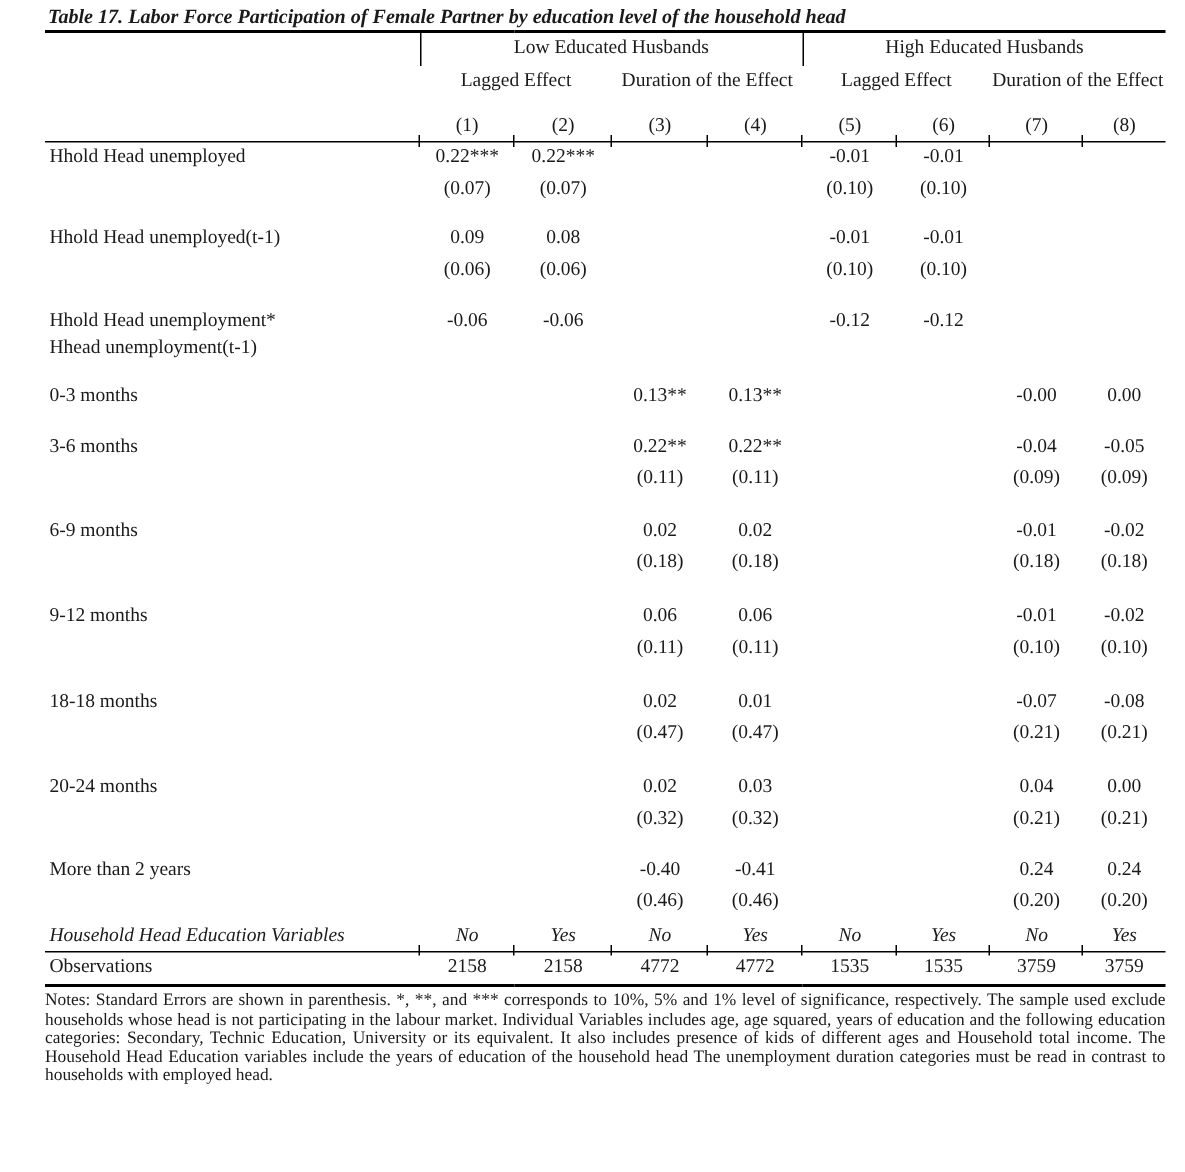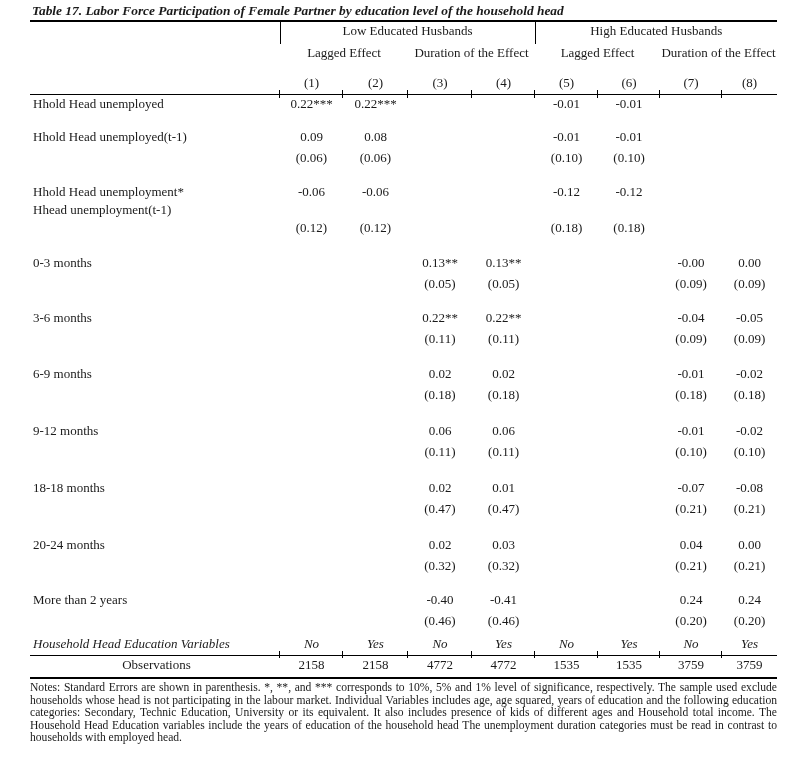--- a/index.html
+++ b/index.html
@@ -33,21 +33,20 @@
   }
   .coef-row td { height:21px; }
   .se-row td { height:21px; }
   .lbl { text-align:left; padding-left:3px !important; }
   .val { text-align:center; }
   .ctrl-row td { height:20px; font-style:italic; }
   .obs-row td {
     height:21px; vertical-align:middle;
     border-top:1px solid #000; border-bottom:2px solid #000;
     position:relative;
-    text-align:center;
   }
   .obs-row td.val::before {
     content:""; position:absolute; left:-1px; top:-5px;
     width:1px; height:7px; background:#000;
   }
   .spacer-row td { height:auto; }
   .notes {
     width:747px; margin-top:3px;
     font-size:11.6px; line-height:12.6px;
     text-align:justify;
@@ -101,20 +100,31 @@
           <td class="lbl"><span>Hhold Head unemployed</span></td>
           <td class="val">0.22***</td>
           <td class="val">0.22***</td>
           <td class="val"></td>
           <td class="val"></td>
           <td class="val">-0.01</td>
           <td class="val">-0.01</td>
           <td class="val"></td>
           <td class="val"></td>
         </tr>
+        <tr class="se-row">
+          <td class="lbl"></td>
+          <td class="val">(0.07)</td>
+          <td class="val">(0.07)</td>
+          <td class="val"></td>
+          <td class="val"></td>
+          <td class="val">(0.10)</td>
+          <td class="val">(0.10)</td>
+          <td class="val"></td>
+          <td class="val"></td>
+        </tr>
         <tr class="spacer-row">
           <td colspan="9" style="height: 12px;"></td>
         </tr>
         <tr class="coef-row">
           <td class="lbl"><span>Hhold Head unemployed(t-1)</span></td>
           <td class="val">0.09</td>
           <td class="val">0.08</td>
           <td class="val"></td>
           <td class="val"></td>
           <td class="val">-0.01</td>
@@ -140,55 +150,33 @@
           <td class="lbl"><span>Hhold Head unemployment*</span><br><span>Hhead unemployment(t-1)</span></td>
           <td class="val">-0.06</td>
           <td class="val">-0.06</td>
           <td class="val"></td>
           <td class="val"></td>
           <td class="val">-0.12</td>
           <td class="val">-0.12</td>
           <td class="val"></td>
           <td class="val"></td>
         </tr>
-        <tr class="se-row">
-          <td class="lbl"></td>
-          <td class="val">(0.12)</td>
-          <td class="val">(0.12)</td>
-          <td class="val"></td>
-          <td class="val"></td>
-          <td class="val">(0.18)</td>
-          <td class="val">(0.18)</td>
-          <td class="val"></td>
-          <td class="val"></td>
-        </tr>
         <tr class="spacer-row">
           <td colspan="9" style="height: 14px;"></td>
         </tr>
         <tr class="coef-row">
           <td class="lbl"><span>0-3 months</span></td>
           <td class="val"></td>
           <td class="val"></td>
           <td class="val">0.13**</td>
           <td class="val">0.13**</td>
           <td class="val"></td>
           <td class="val"></td>
           <td class="val">-0.00</td>
           <td class="val">0.00</td>
-        </tr>
-        <tr class="se-row">
-          <td class="lbl"></td>
-          <td class="val"></td>
-          <td class="val"></td>
-          <td class="val">(0.05)</td>
-          <td class="val">(0.05)</td>
-          <td class="val"></td>
-          <td class="val"></td>
-          <td class="val">(0.09)</td>
-          <td class="val">(0.09)</td>
         </tr>
         <tr class="spacer-row">
           <td colspan="9" style="height: 13px;"></td>
         </tr>
         <tr class="coef-row">
           <td class="lbl"><span>3-6 months</span></td>
           <td class="val"></td>
           <td class="val"></td>
           <td class="val">0.22**</td>
           <td class="val">0.22**</td>

